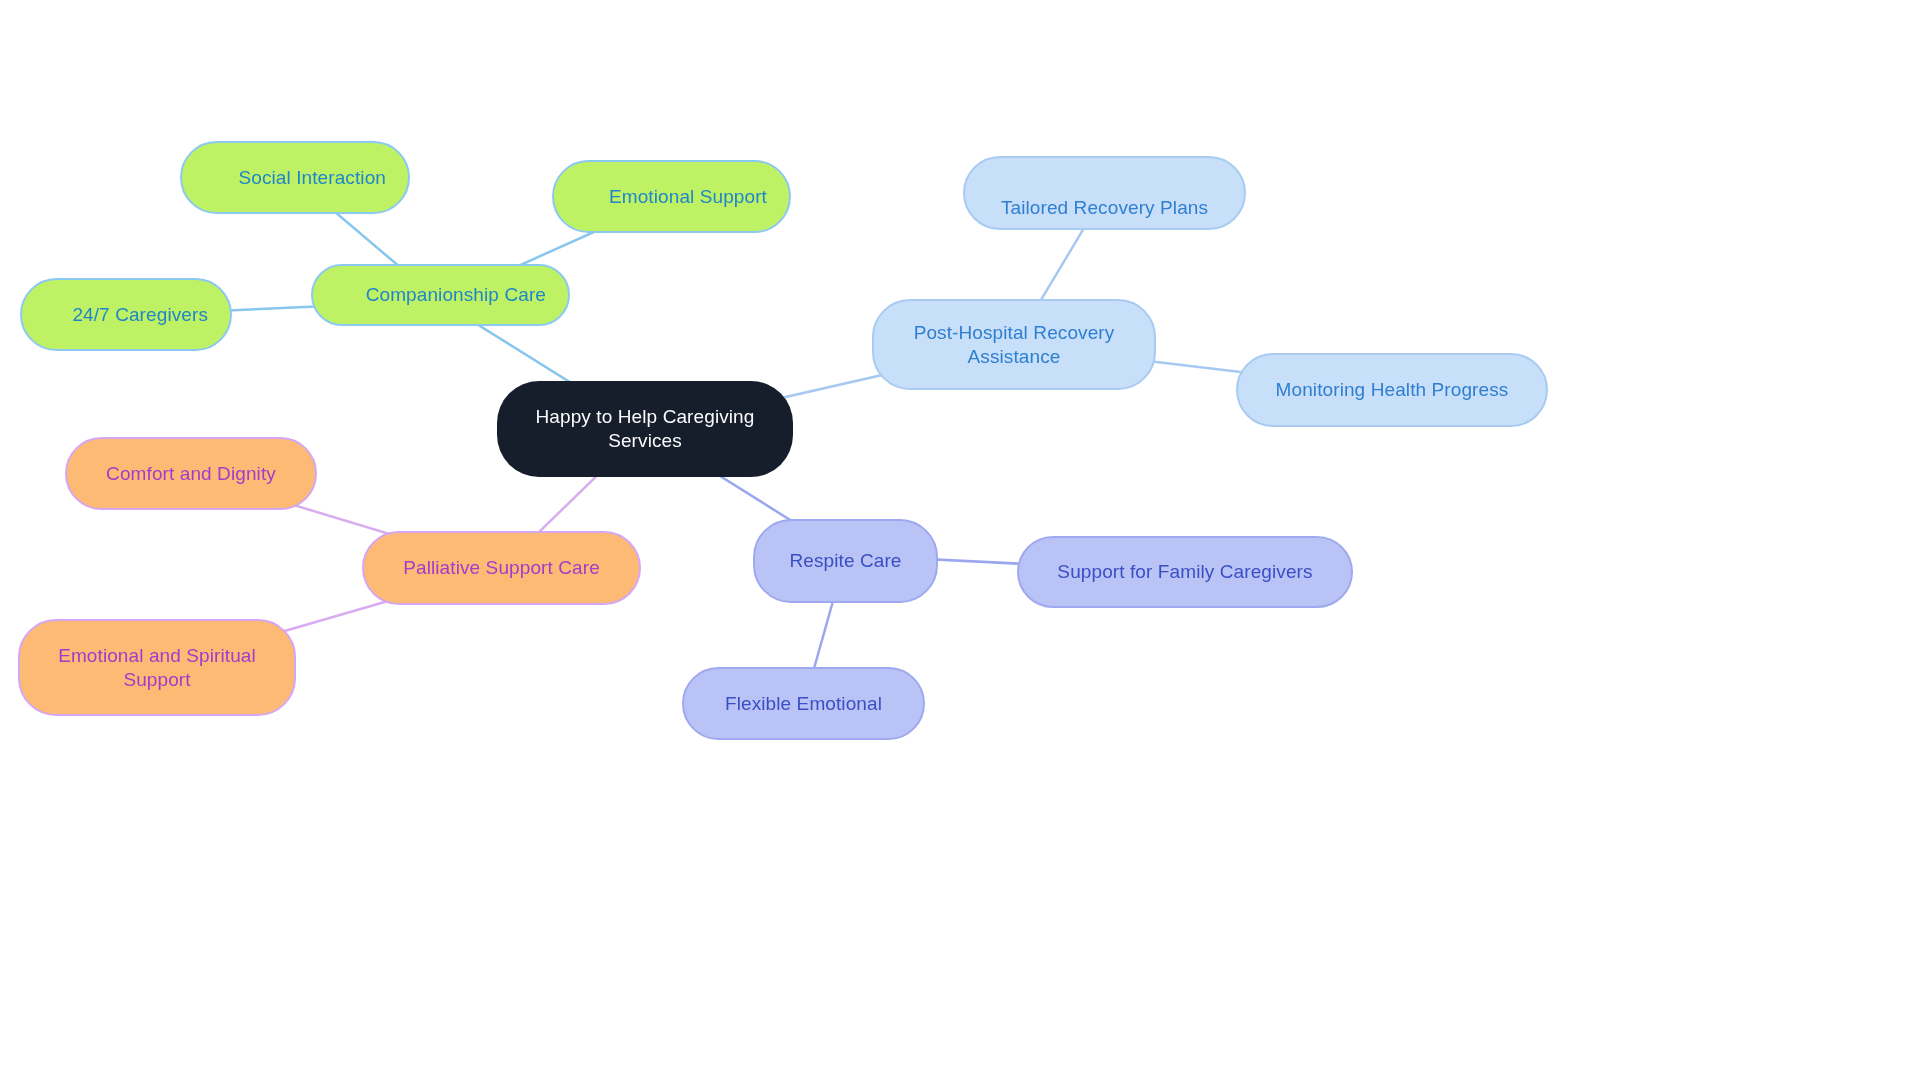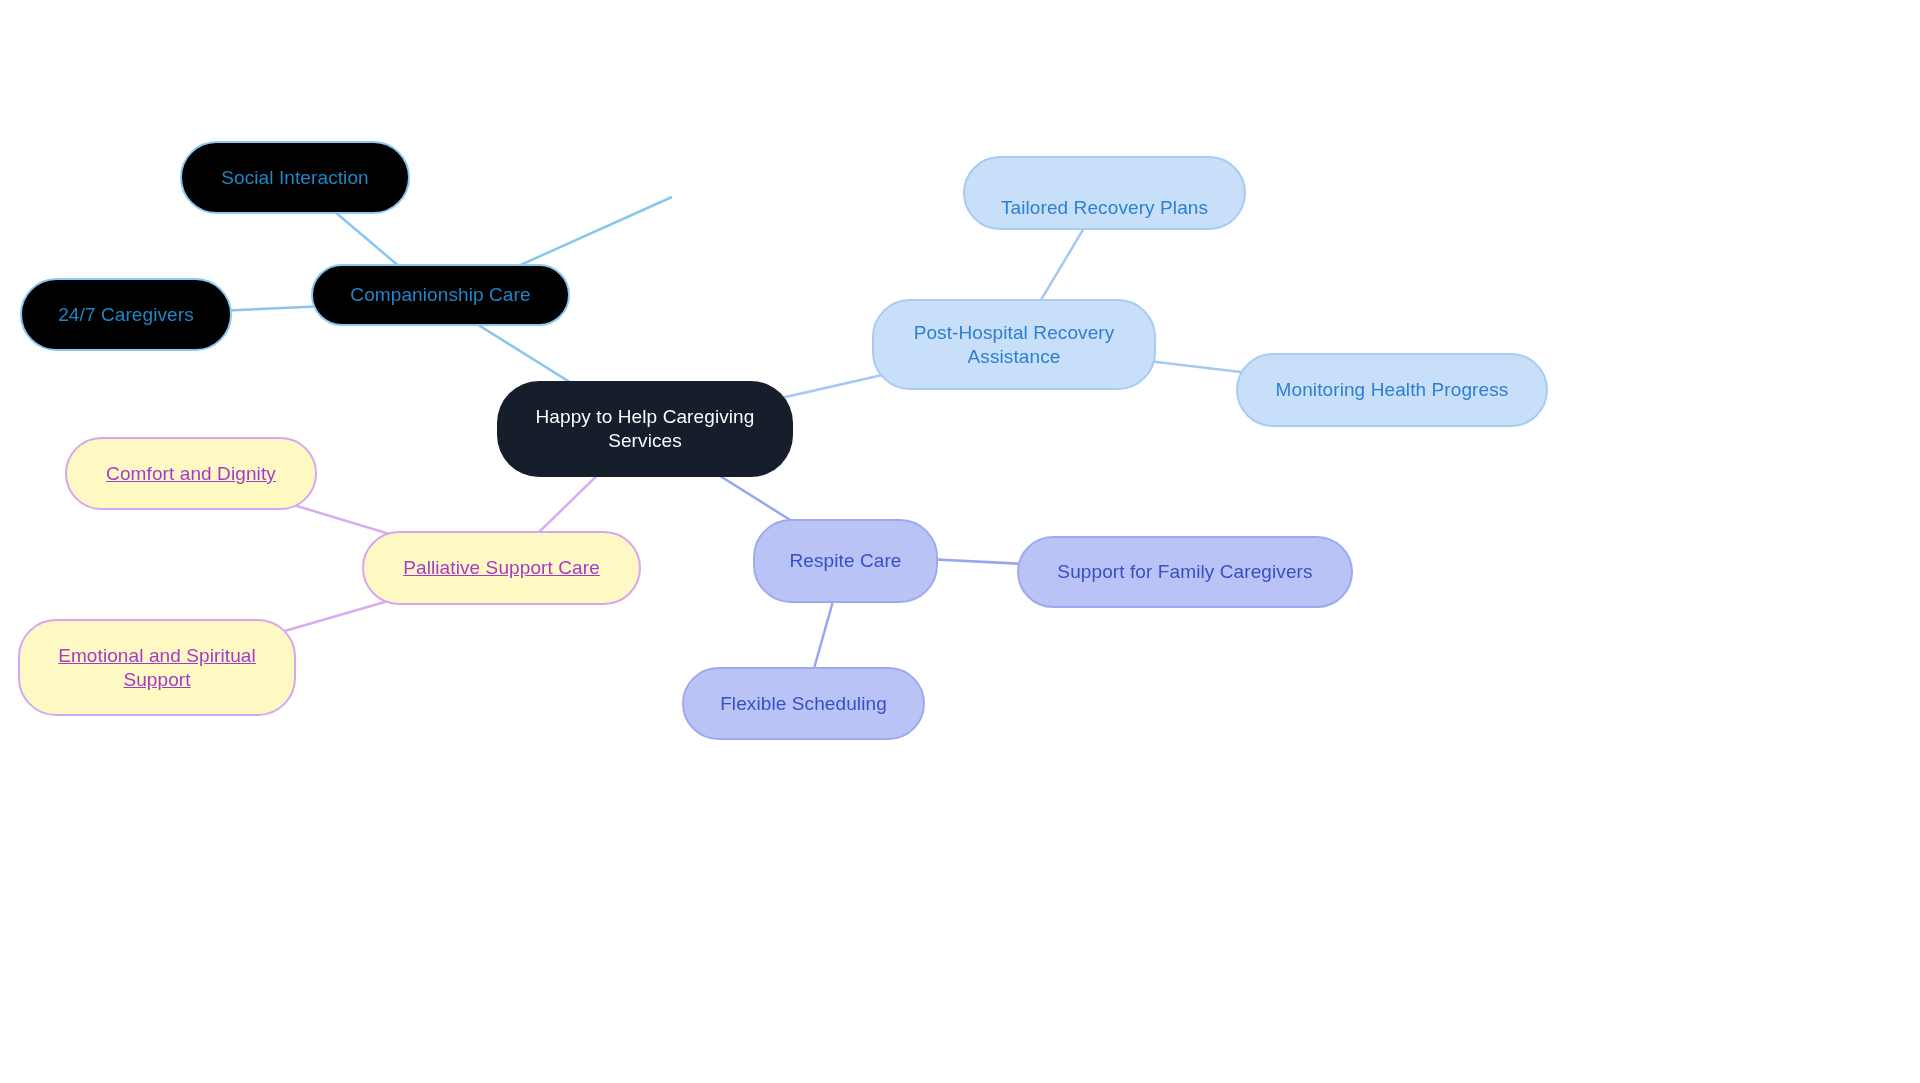--- a/index.html
+++ b/index.html
@@ -38,24 +38,24 @@
     cursor: default;
     letter-spacing: 0.1px;
   }
   .root-node {
     background: #161D2B;
     color: #FAFBFD;
     border: none;
     border-radius: 42px;
     z-index: 3;
   }
-  .b-comp { background: #000000; border-color: #8CC9F1; color: #1F86C9; }
+  .b-comp { background: #bef264; border-color: #8CC9F1; color: #1F86C9; justify-content: flex-end; }
   .b-post { background: #C7DFF8; border-color: #A9CBF1; color: #2F7FD0; }
   .b-resp { background: #BAC3F5; border-color: #9EA9EF; color: #3A4FC4; }
-  .b-pall { background: #fef9c3; border-color: #D6A7F1; color: #A43BCB; text-decoration: underline; }
+  .b-pall { background: #fdba74; border-color: #D6A7F1; color: #A43BCB; }
 </style>
 </head>
 <body>
 
 <div class="canvas">
 
   <svg class="edges" width="1920" height="1083" viewBox="0 0 1920 1083">
 
     <line x1="645" y1="429" x2="440" y2="301" stroke="#89C6EE" stroke-width="2.5"></line>
     <line x1="440" y1="301" x2="295" y2="178" stroke="#89C6EE" stroke-width="2.5"></line>
@@ -78,20 +78,23 @@
   <div class="node root-node" style="left:497px; top:381px; width:296px; height:96px;">
     <span>Happy to Help Caregiving Services</span>
   </div>
 
   <div class="node b-comp" style="left:311px; top:264px; width:259px; height:62px;">
     <span>Companionship Care</span>
   </div>
   <div class="node b-comp" style="left:180px; top:141px; width:230px; height:73px;">
     <span>Social Interaction</span>
   </div>
+  <div class="node b-comp" style="left:552px; top:160px; width:239px; height:73px;">
+    <span>Emotional Support</span>
+  </div>
   <div class="node b-comp" style="left:20px; top:278px; width:212px; height:73px;">
     <span>24/7 Caregivers</span>
   </div>
 
   <div class="node b-post" style="left:872px; top:299px; width:284px; height:91px;">
     <span>Post-Hospital Recovery Assistance</span>
   </div>
   <div class="node b-post" style="left:963px; top:156px; width:283px; height:74px;align-items:flex-end;">
     <span>Tailored Recovery Plans</span>
   </div>
@@ -99,21 +102,21 @@
     <span>Monitoring Health Progress</span>
   </div>
 
   <div class="node b-resp" style="left:753px; top:519px; width:185px; height:84px;">
     <span>Respite Care</span>
   </div>
   <div class="node b-resp" style="left:1017px; top:536px; width:336px; height:72px;">
     <span>Support for Family Caregivers</span>
   </div>
   <div class="node b-resp" style="left:682px; top:667px; width:243px; height:73px;">
-    <span>Flexible Scheduling</span>
+    <span>Flexible Emotional</span>
   </div>
 
   <div class="node b-pall" style="left:362px; top:531px; width:279px; height:74px;">
     <span>Palliative Support Care</span>
   </div>
   <div class="node b-pall" style="left:65px; top:437px; width:252px; height:73px;">
     <span>Comfort and Dignity</span>
   </div>
   <div class="node b-pall" style="left:18px; top:619px; width:278px; height:97px;">
     <span>Emotional and Spiritual Support</span>

